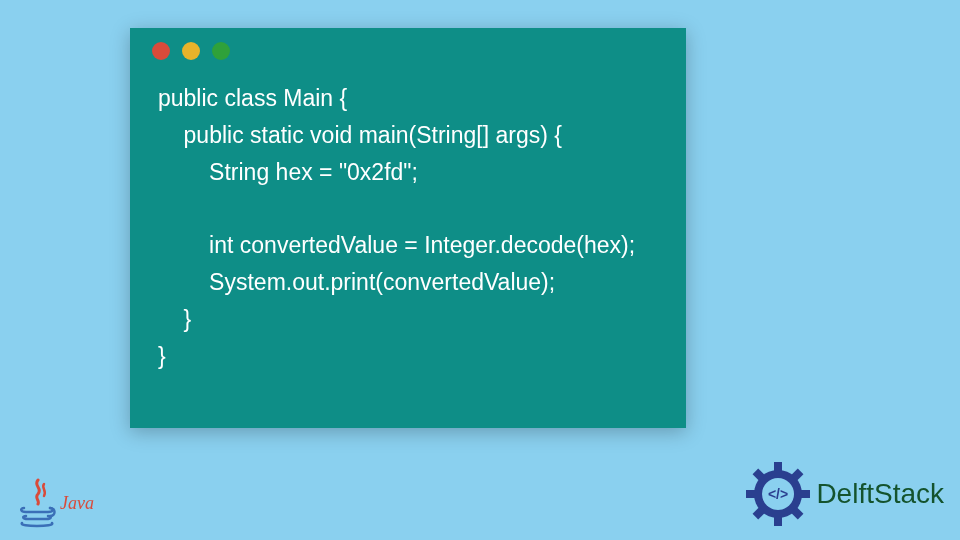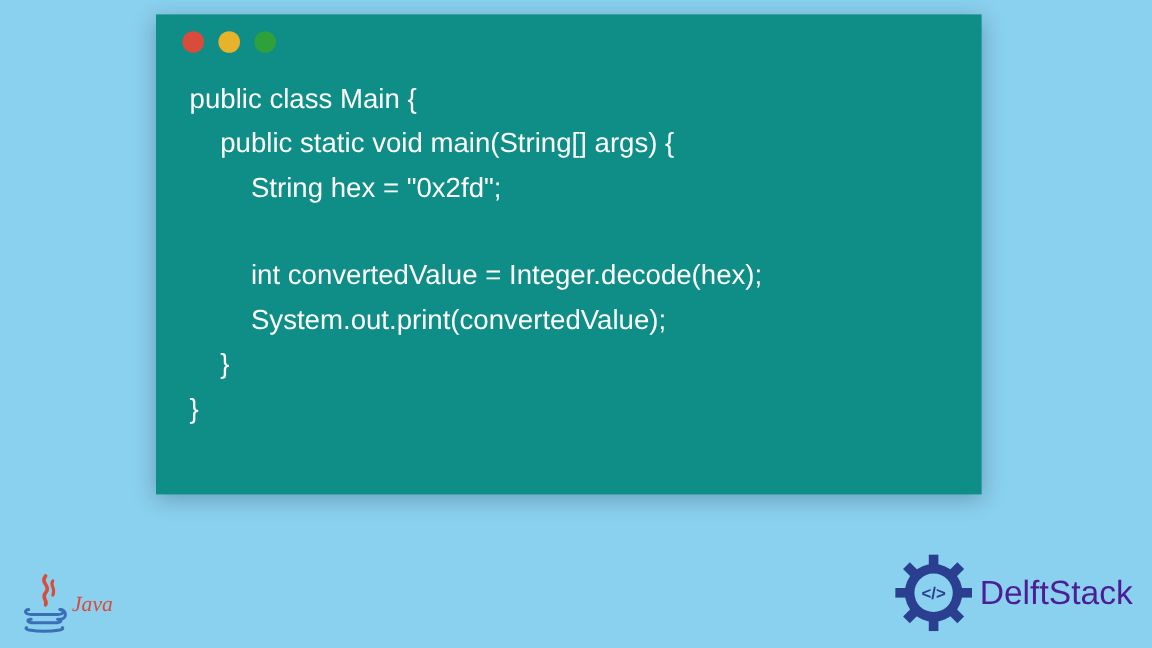--- a/index.html
+++ b/index.html
@@ -7,22 +7,22 @@
     width: 960px;
     height: 540px;
     background: #8ad0ef;
     position: relative;
     font-family: Arial, Helvetica, sans-serif;
     overflow: hidden;
   }
   .code-window {
     position: absolute;
     left: 130px;
-    top: 12px;
-    width: 688px;
+    top: 28px;
+    width: 556px;
     height: 400px;
     background: #0e8e87;
     box-shadow: 0 4px 18px rgba(0,0,0,0.25);
   }
   .titlebar {
     display: flex;
     align-items: center;
     gap: 12px;
     padding: 14px 18px 6px 22px;
   }
@@ -60,21 +60,21 @@
   }
   .delft {
     position: absolute;
     right: 16px;
     bottom: 14px;
     display: flex;
     align-items: center;
     gap: 6px;
   }
   .delft-text {
-    color: #4c1d95;
+    color: #14532d;
     font-size: 28px;
     font-weight: 500;
   }
 </style>
 </head>
 <body>
 
 <div class="code-window">
   <div class="titlebar">
     <div class="dot red"></div>

